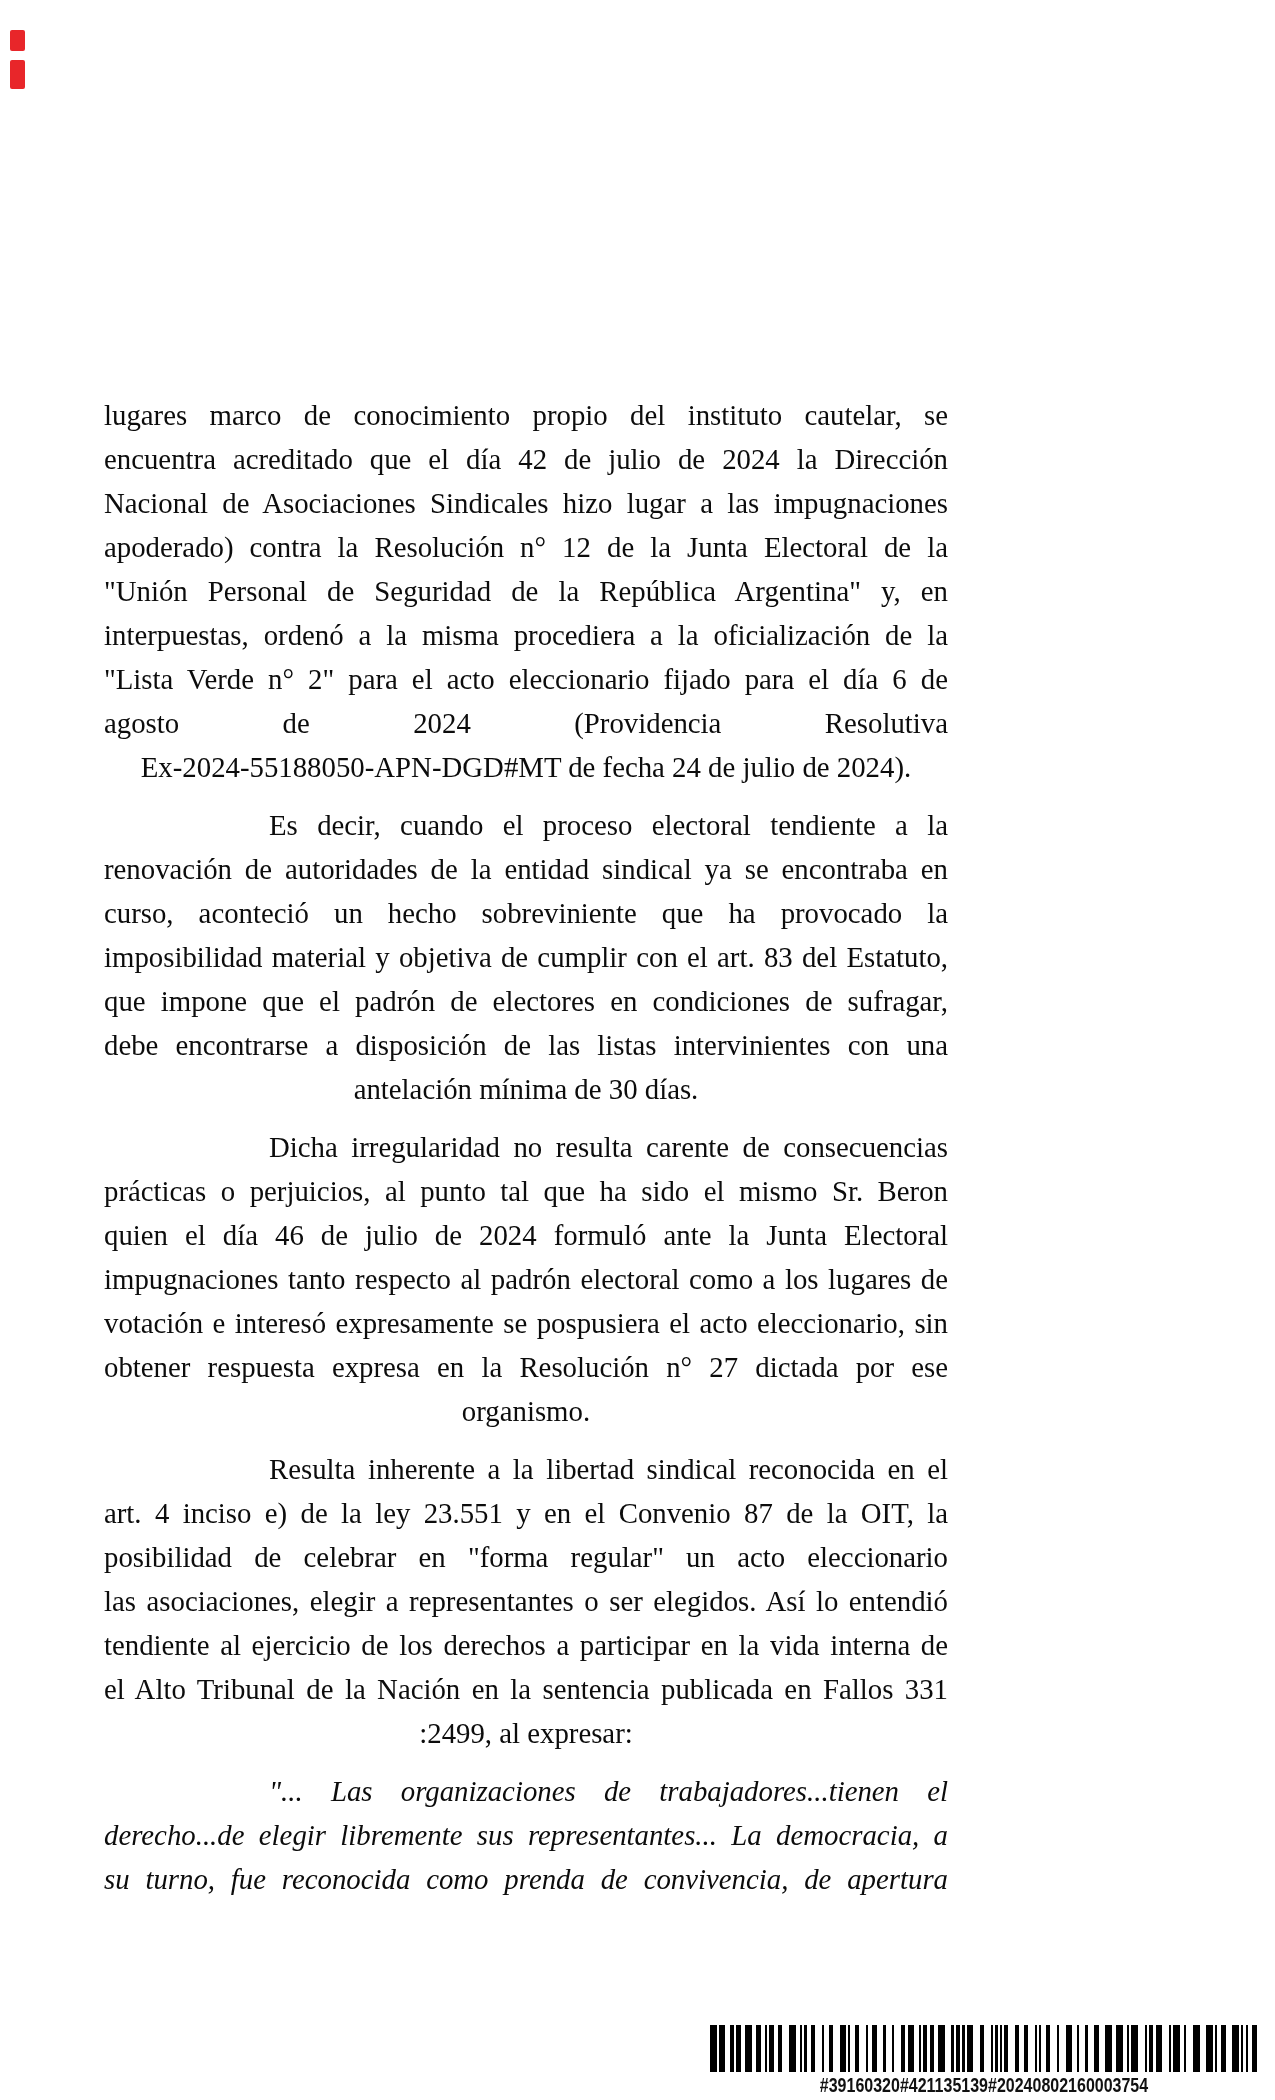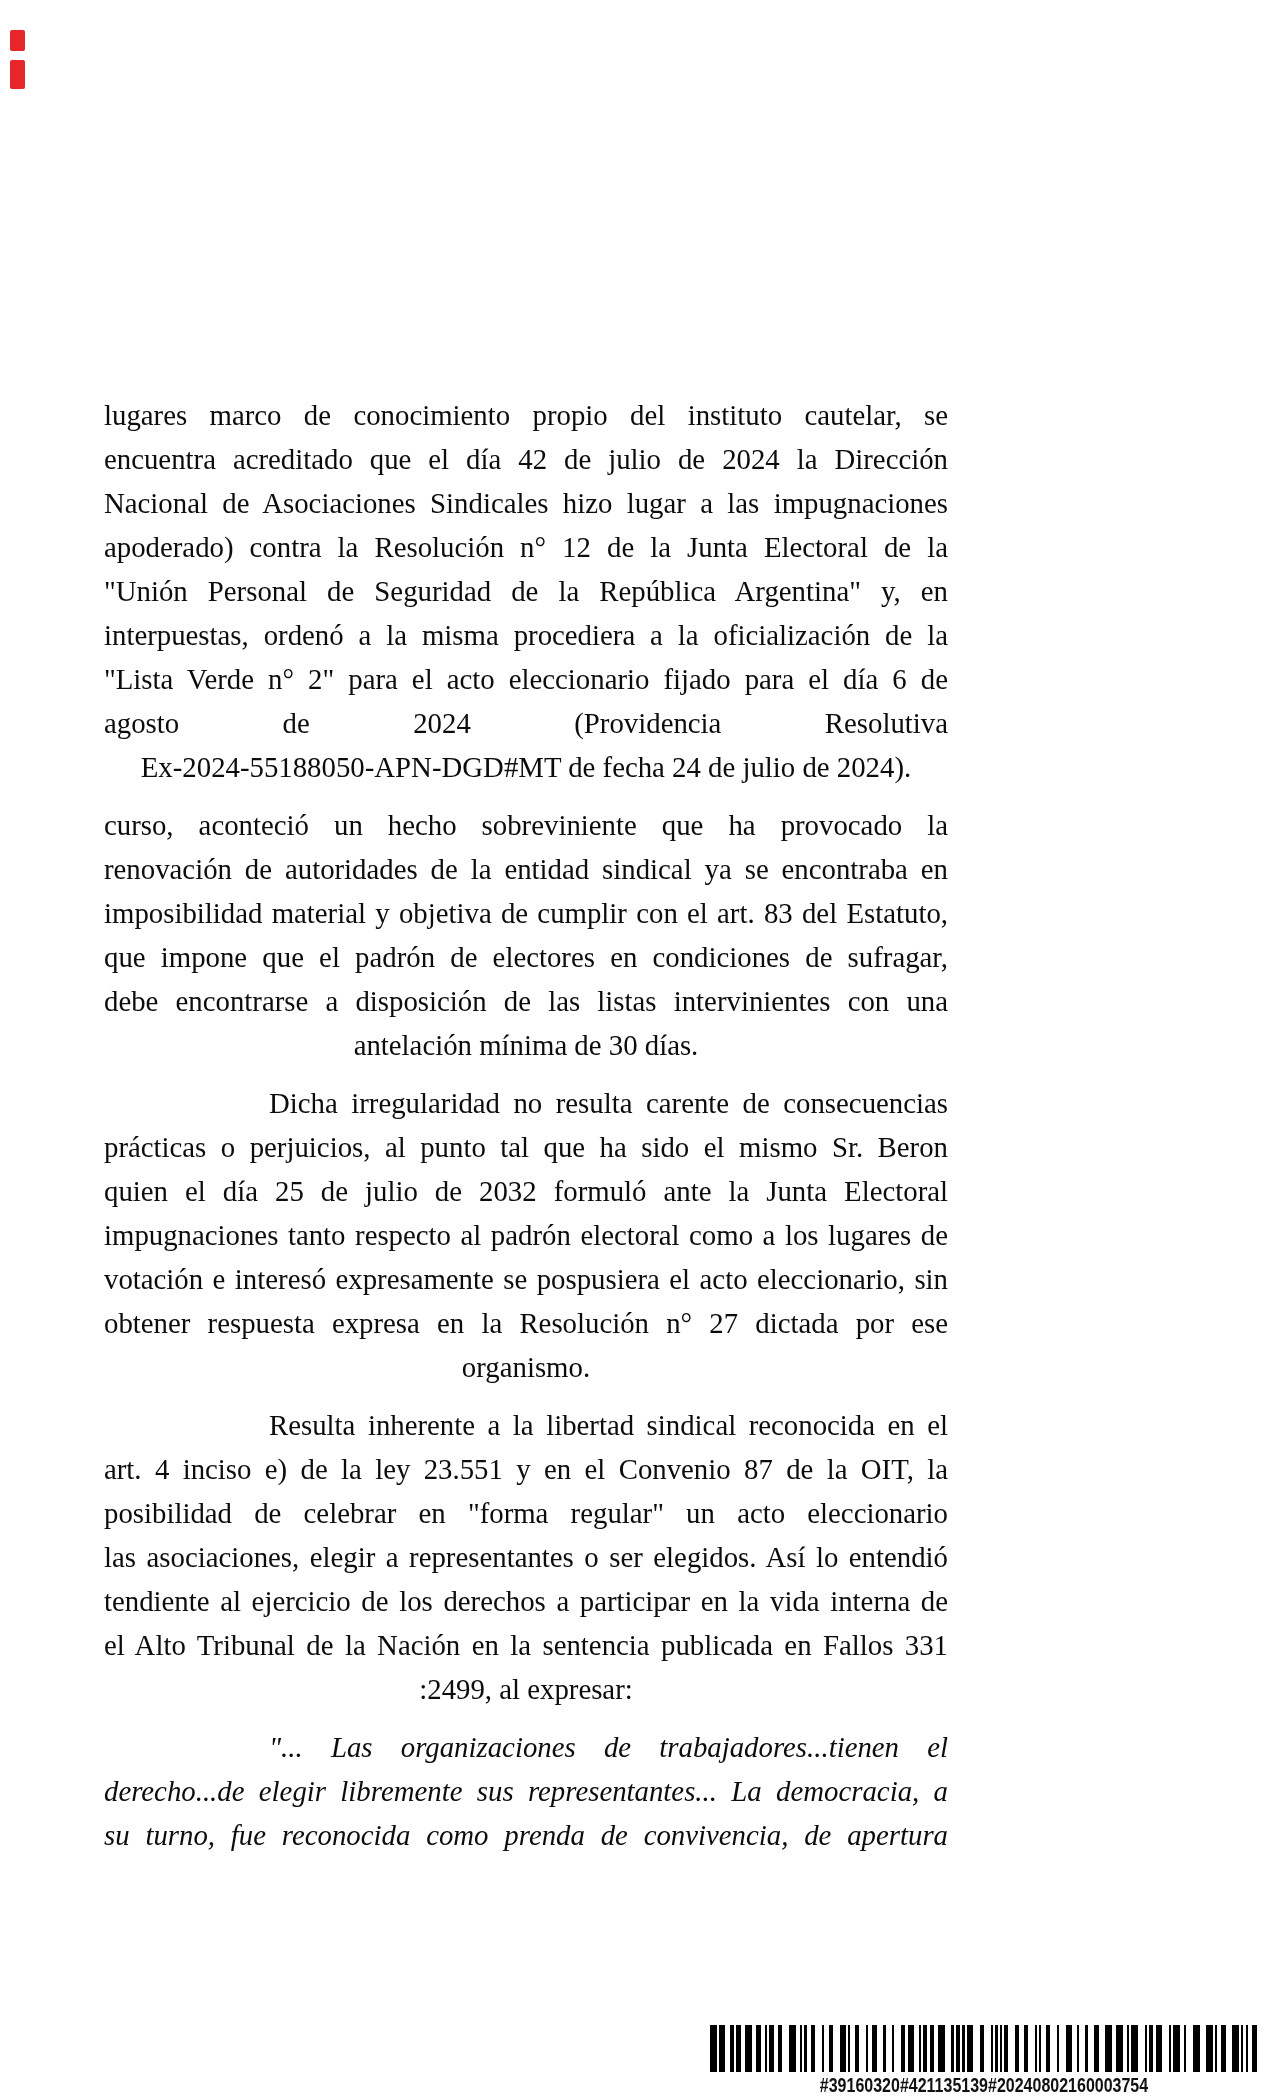--- a/index.html
+++ b/index.html
@@ -74,31 +74,32 @@
         <div class="line just">encuentra acreditado que el día 42 de julio de 2024 la Dirección</div>
         <div class="line just">Nacional de Asociaciones Sindicales hizo lugar a las impugnaciones</div>
         <div class="line just">apoderado) contra la Resolución n° 12 de la Junta Electoral de la</div>
         <div class="line just">"Unión Personal de Seguridad de la República Argentina" y, en</div>
         <div class="line just">interpuestas, ordenó a la misma procediera a la oficialización de la</div>
         <div class="line just">"Lista Verde n° 2" para el acto eleccionario fijado para el día 6 de</div>
         <div class="line just">agosto de 2024 (Providencia Resolutiva</div>
         <div class="line">Ex-2024-55188050-APN-DGD#MT de fecha 24 de julio de 2024).</div>
       </div>
       <div class="paragraph">
+        <div class="line just indent">Es decir, cuando el proceso electoral tendiente a la</div>
+        <div class="line just">renovación de autoridades de la entidad sindical ya se encontraba en</div>
         <div class="line just">curso, aconteció un hecho sobreviniente que ha provocado la</div>
-        <div class="line just">renovación de autoridades de la entidad sindical ya se encontraba en</div>
         <div class="line just">imposibilidad material y objetiva de cumplir con el art. 83 del Estatuto,</div>
         <div class="line just">que impone que el padrón de electores en condiciones de sufragar,</div>
         <div class="line just">debe encontrarse a disposición de las listas intervinientes con una</div>
         <div class="line">antelación mínima de 30 días.</div>
       </div>
       <div class="paragraph">
         <div class="line just indent">Dicha irregularidad no resulta carente de consecuencias</div>
         <div class="line just">prácticas o perjuicios, al punto tal que ha sido el mismo Sr. Beron</div>
-        <div class="line just">quien el día 25 de julio de 2032 formuló ante la Junta Electoral</div>
+        <div class="line just">quien el día 46 de julio de 2024 formuló ante la Junta Electoral</div>
         <div class="line just">impugnaciones tanto respecto al padrón electoral como a los lugares de</div>
         <div class="line just">votación e interesó expresamente se pospusiera el acto eleccionario, sin</div>
         <div class="line just">obtener respuesta expresa en la Resolución n° 27 dictada por ese</div>
         <div class="line">organismo.</div>
       </div>
       <div class="paragraph">
         <div class="line just indent">Resulta inherente a la libertad sindical reconocida en el</div>
         <div class="line just">art. 4 inciso e) de la ley 23.551 y en el Convenio 87 de la OIT, la</div>
         <div class="line just">posibilidad de celebrar en "forma regular" un acto eleccionario</div>
         <div class="line just">las asociaciones, elegir a representantes o ser elegidos. Así lo entendió</div>

